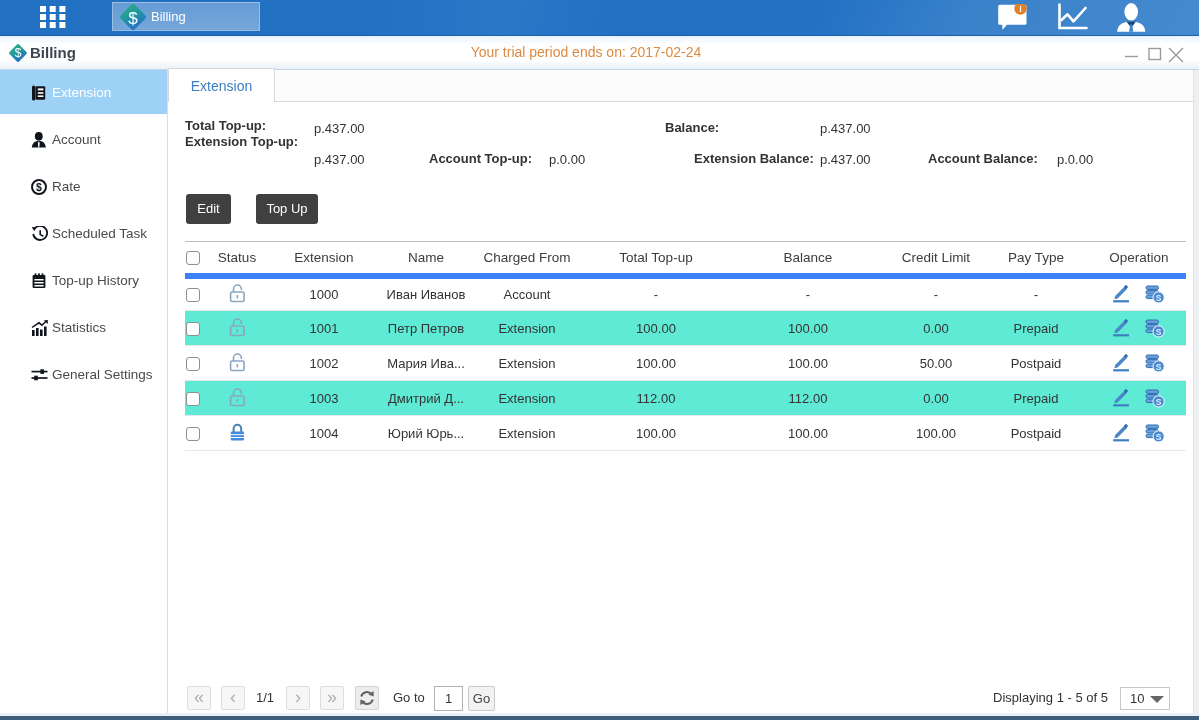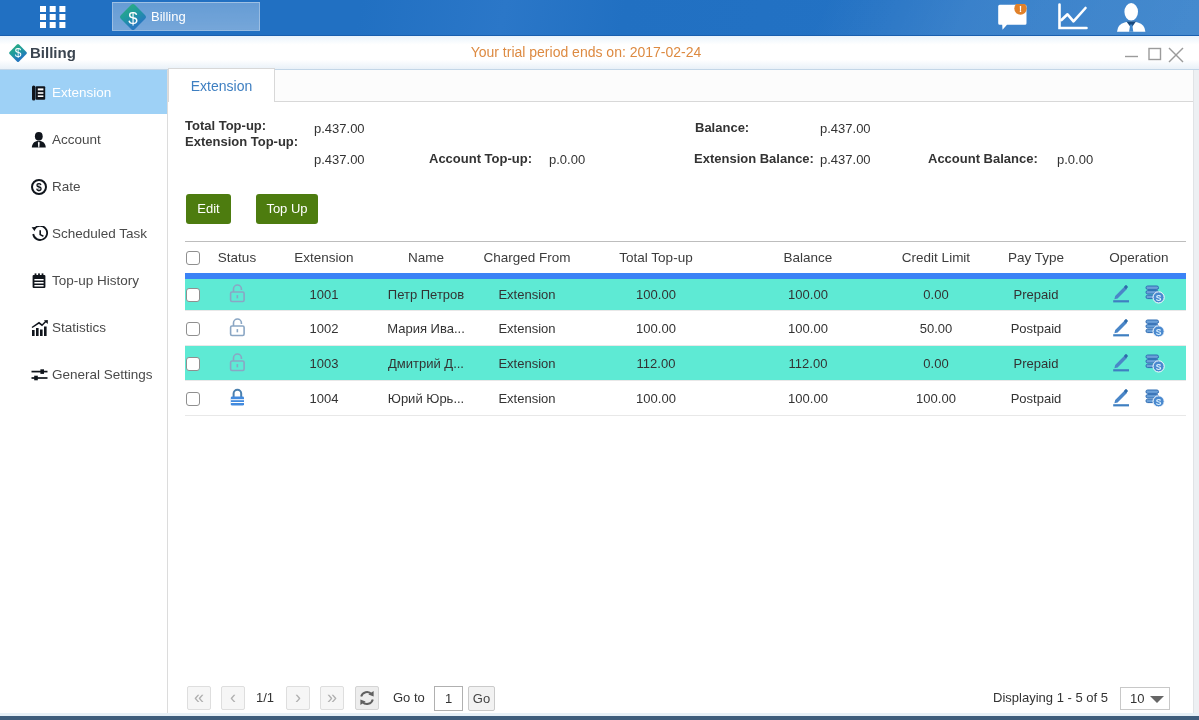--- a/index.html
+++ b/index.html
@@ -40,21 +40,21 @@
 
 #tabstrip { position:absolute; left:0; top:0; width:1025px; height:32px; border-bottom:1px solid #d8d8d8; background:#fcfcfc; }
 #tab-ext { position:absolute; left:0; top:-2px; width:107px; height:34px; background:#fff;
   border:1px solid #d8d8d8; border-bottom:none; text-align:center; line-height:34px; font-size:14px; color:#3e7fc1; }
 
 
 .slabel { position:absolute; font-size:13px; font-weight:bold; color:#333; white-space:nowrap; }
 .sval { position:absolute; font-size:13px; color:#333; white-space:nowrap; }
 
 
-.btn { position:absolute; top:124px; height:30px; background:#4d7c0f; color:#fff; font-size:13px;
+.btn { position:absolute; top:124px; height:30px; background:#404040; color:#fff; font-size:13px;
   border-radius:3px; text-align:center; line-height:30px; }
 
 
 #tbl { position:absolute; left:17px; top:171px; width:1001px; border-collapse:collapse; table-layout:fixed; }
 #tbl th:last-child { padding-left:5px; }
 #tbl th { font-size:13.5px; font-weight:normal; color:#3c3c3c; height:34px; border-top:1px solid #bdbdbd; border-bottom:6px solid #3b82f6; text-align:center; }
 #tbl td { font-size:13px; color:#333; height:35px; text-align:center; border-bottom:1px solid #e8e8e8; }
 #tbl tr.alt td { background:#5eead4; }
 .cb { display:inline-block; margin-left:1px; width:14px; height:14px; border:1px solid #8f8f8f; border-radius:3px; background:#fff; vertical-align:middle; }
 
@@ -239,21 +239,21 @@
   </div>
 </div>
 
 <div id="content">
   <div id="tabstrip">
       <div id="tab-ext">Extension</div>
     </div>
 
   <span class="slabel" style="left:17px;top:48px">Total Top-up:</span>
   <span class="sval" style="left:146px;top:51px">p.437.00</span>
-  <span class="slabel" style="left:527px;top:50px">Balance:</span>
+  <span class="slabel" style="left:497px;top:50px">Balance:</span>
   <span class="sval" style="left:652px;top:51px">p.437.00</span>
 
   <span class="slabel" style="left:17px;top:64px">Extension Top-up:</span>
   <span class="sval" style="left:146px;top:82px">p.437.00</span>
   <span class="slabel" style="left:261px;top:81px">Account Top-up:</span>
   <span class="sval" style="left:381px;top:82px">p.0.00</span>
   <span class="slabel" style="left:526px;top:81px">Extension Balance:</span>
   <span class="sval" style="left:652px;top:82px">p.437.00</span>
   <span class="slabel" style="left:760px;top:81px">Account Balance:</span>
   <span class="sval" style="left:889px;top:82px">p.0.00</span>
@@ -280,20 +280,40 @@
       <th>Status</th>
           <th>Extension</th>
           <th>Name</th>
           <th>Charged From</th>
       <th>Total Top-up</th>
           <th>Balance</th>
           <th>Credit Limit</th>
           <th>Pay Type</th>
           <th>Operation</th>
     </tr>
+    <tr>
+      <td style="text-align:left"><span class="cb"></span></td>
+      <td><svg width="19" height="20" viewBox="0 0 19 20" class="lock-open">
+              <path d="M5.5 9 V6.0 A3.95 3.95 0 0 1 13.4 6.0 V7.0" fill="none" stroke="#8aa6c4" stroke-width="1.6"></path>
+              <rect x="2.6" y="9" width="13.5" height="9.5" rx="1.4" fill="none" stroke="#8aa6c4" stroke-width="1.6"></rect>
+              <line x1="9.35" y1="12.1" x2="9.35" y2="15.3" stroke="#8aa6c4" stroke-width="1.6"></line>
+            </svg></td>
+      <td>1000</td>
+          <td>Иван Иванов</td>
+          <td>Account</td>
+          <td>-</td>
+          <td>-</td>
+          <td>-</td>
+          <td>-</td>
+      <td><svg width="20" height="20" viewBox="0 0 20 20" style="vertical-align:middle;margin-right:14px;margin-left:2px">
+              <use href="#editicon"></use>
+            </svg><svg width="20" height="20" viewBox="0 0 20 20" style="vertical-align:middle">
+              <use href="#coinicon"></use>
+            </svg></td>
+    </tr>
     <tr class="alt">
       <td style="text-align:left"><span class="cb"></span></td>
       <td><svg width="19" height="20" viewBox="0 0 19 20">
               <path d="M5.5 9 V6.0 A3.95 3.95 0 0 1 13.4 6.0 V7.0" fill="none" stroke="#8aa6c4" stroke-width="1.6"></path>
               <rect x="2.6" y="9" width="13.5" height="9.5" rx="1.4" fill="none" stroke="#8aa6c4" stroke-width="1.6"></rect>
               <line x1="9.35" y1="12.1" x2="9.35" y2="15.3" stroke="#8aa6c4" stroke-width="1.6"></line>
             </svg></td>
       <td>1001</td>
           <td>Петр Петров</td>
           <td>Extension</td>

